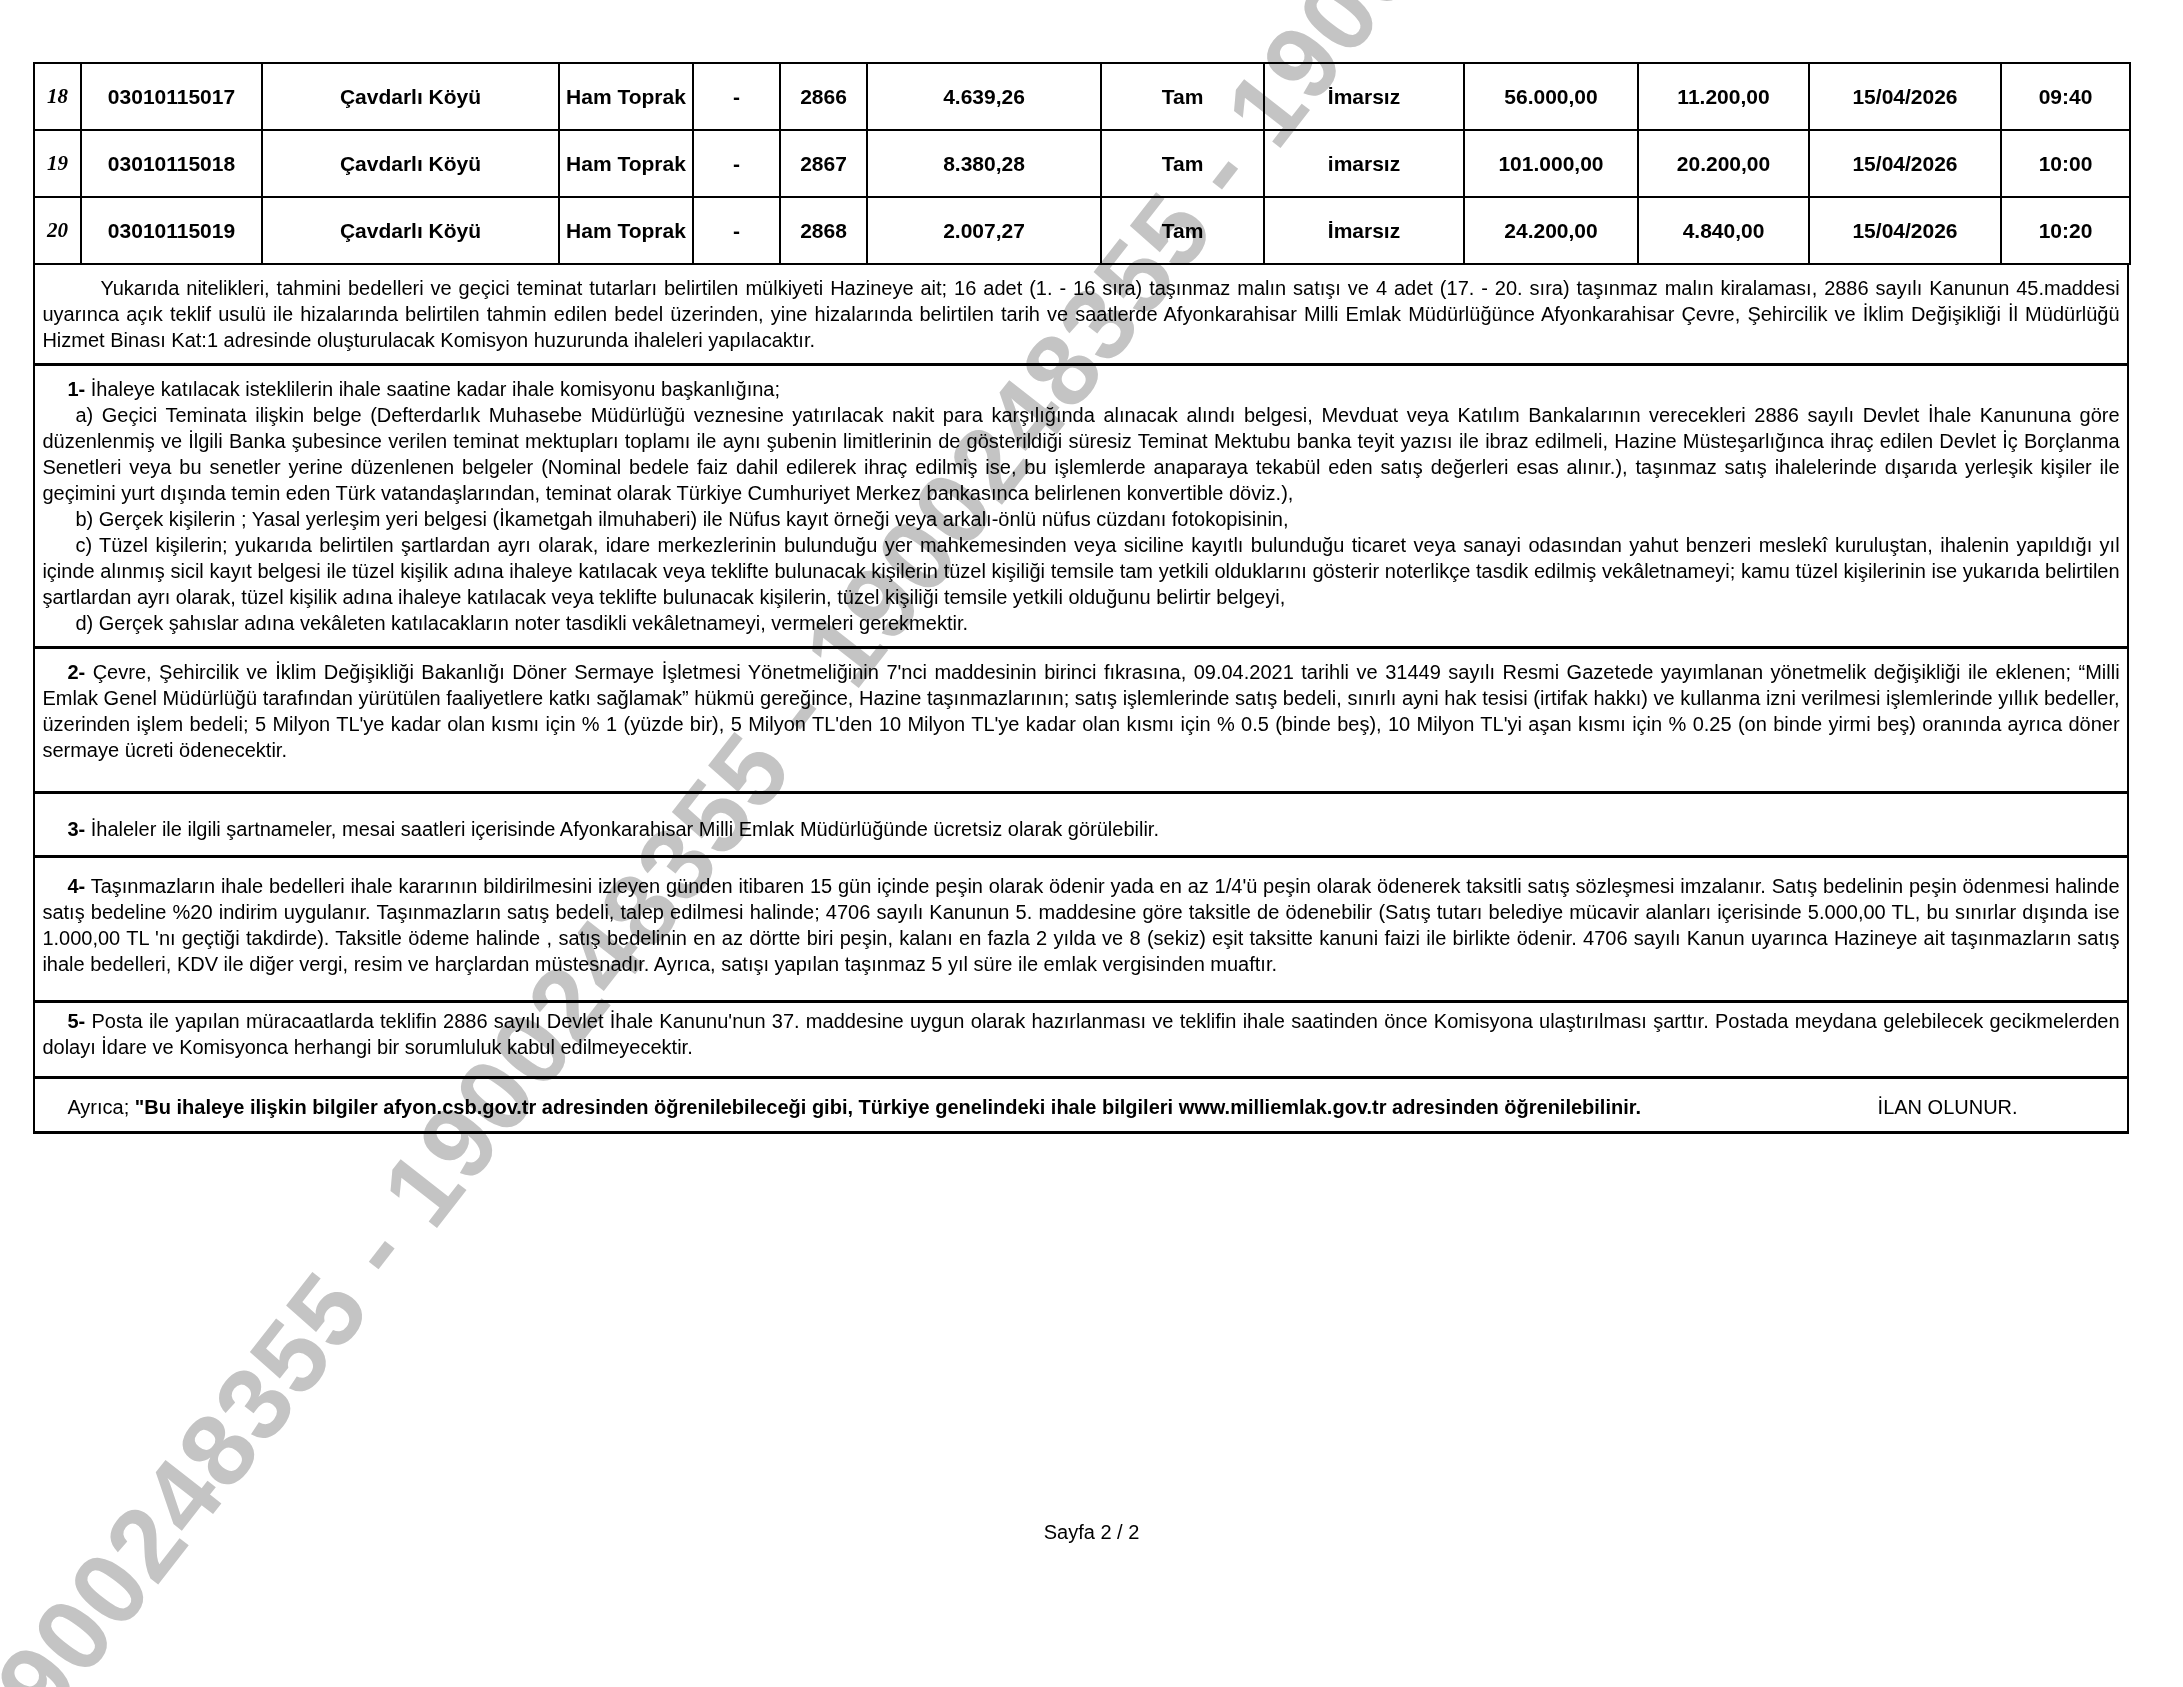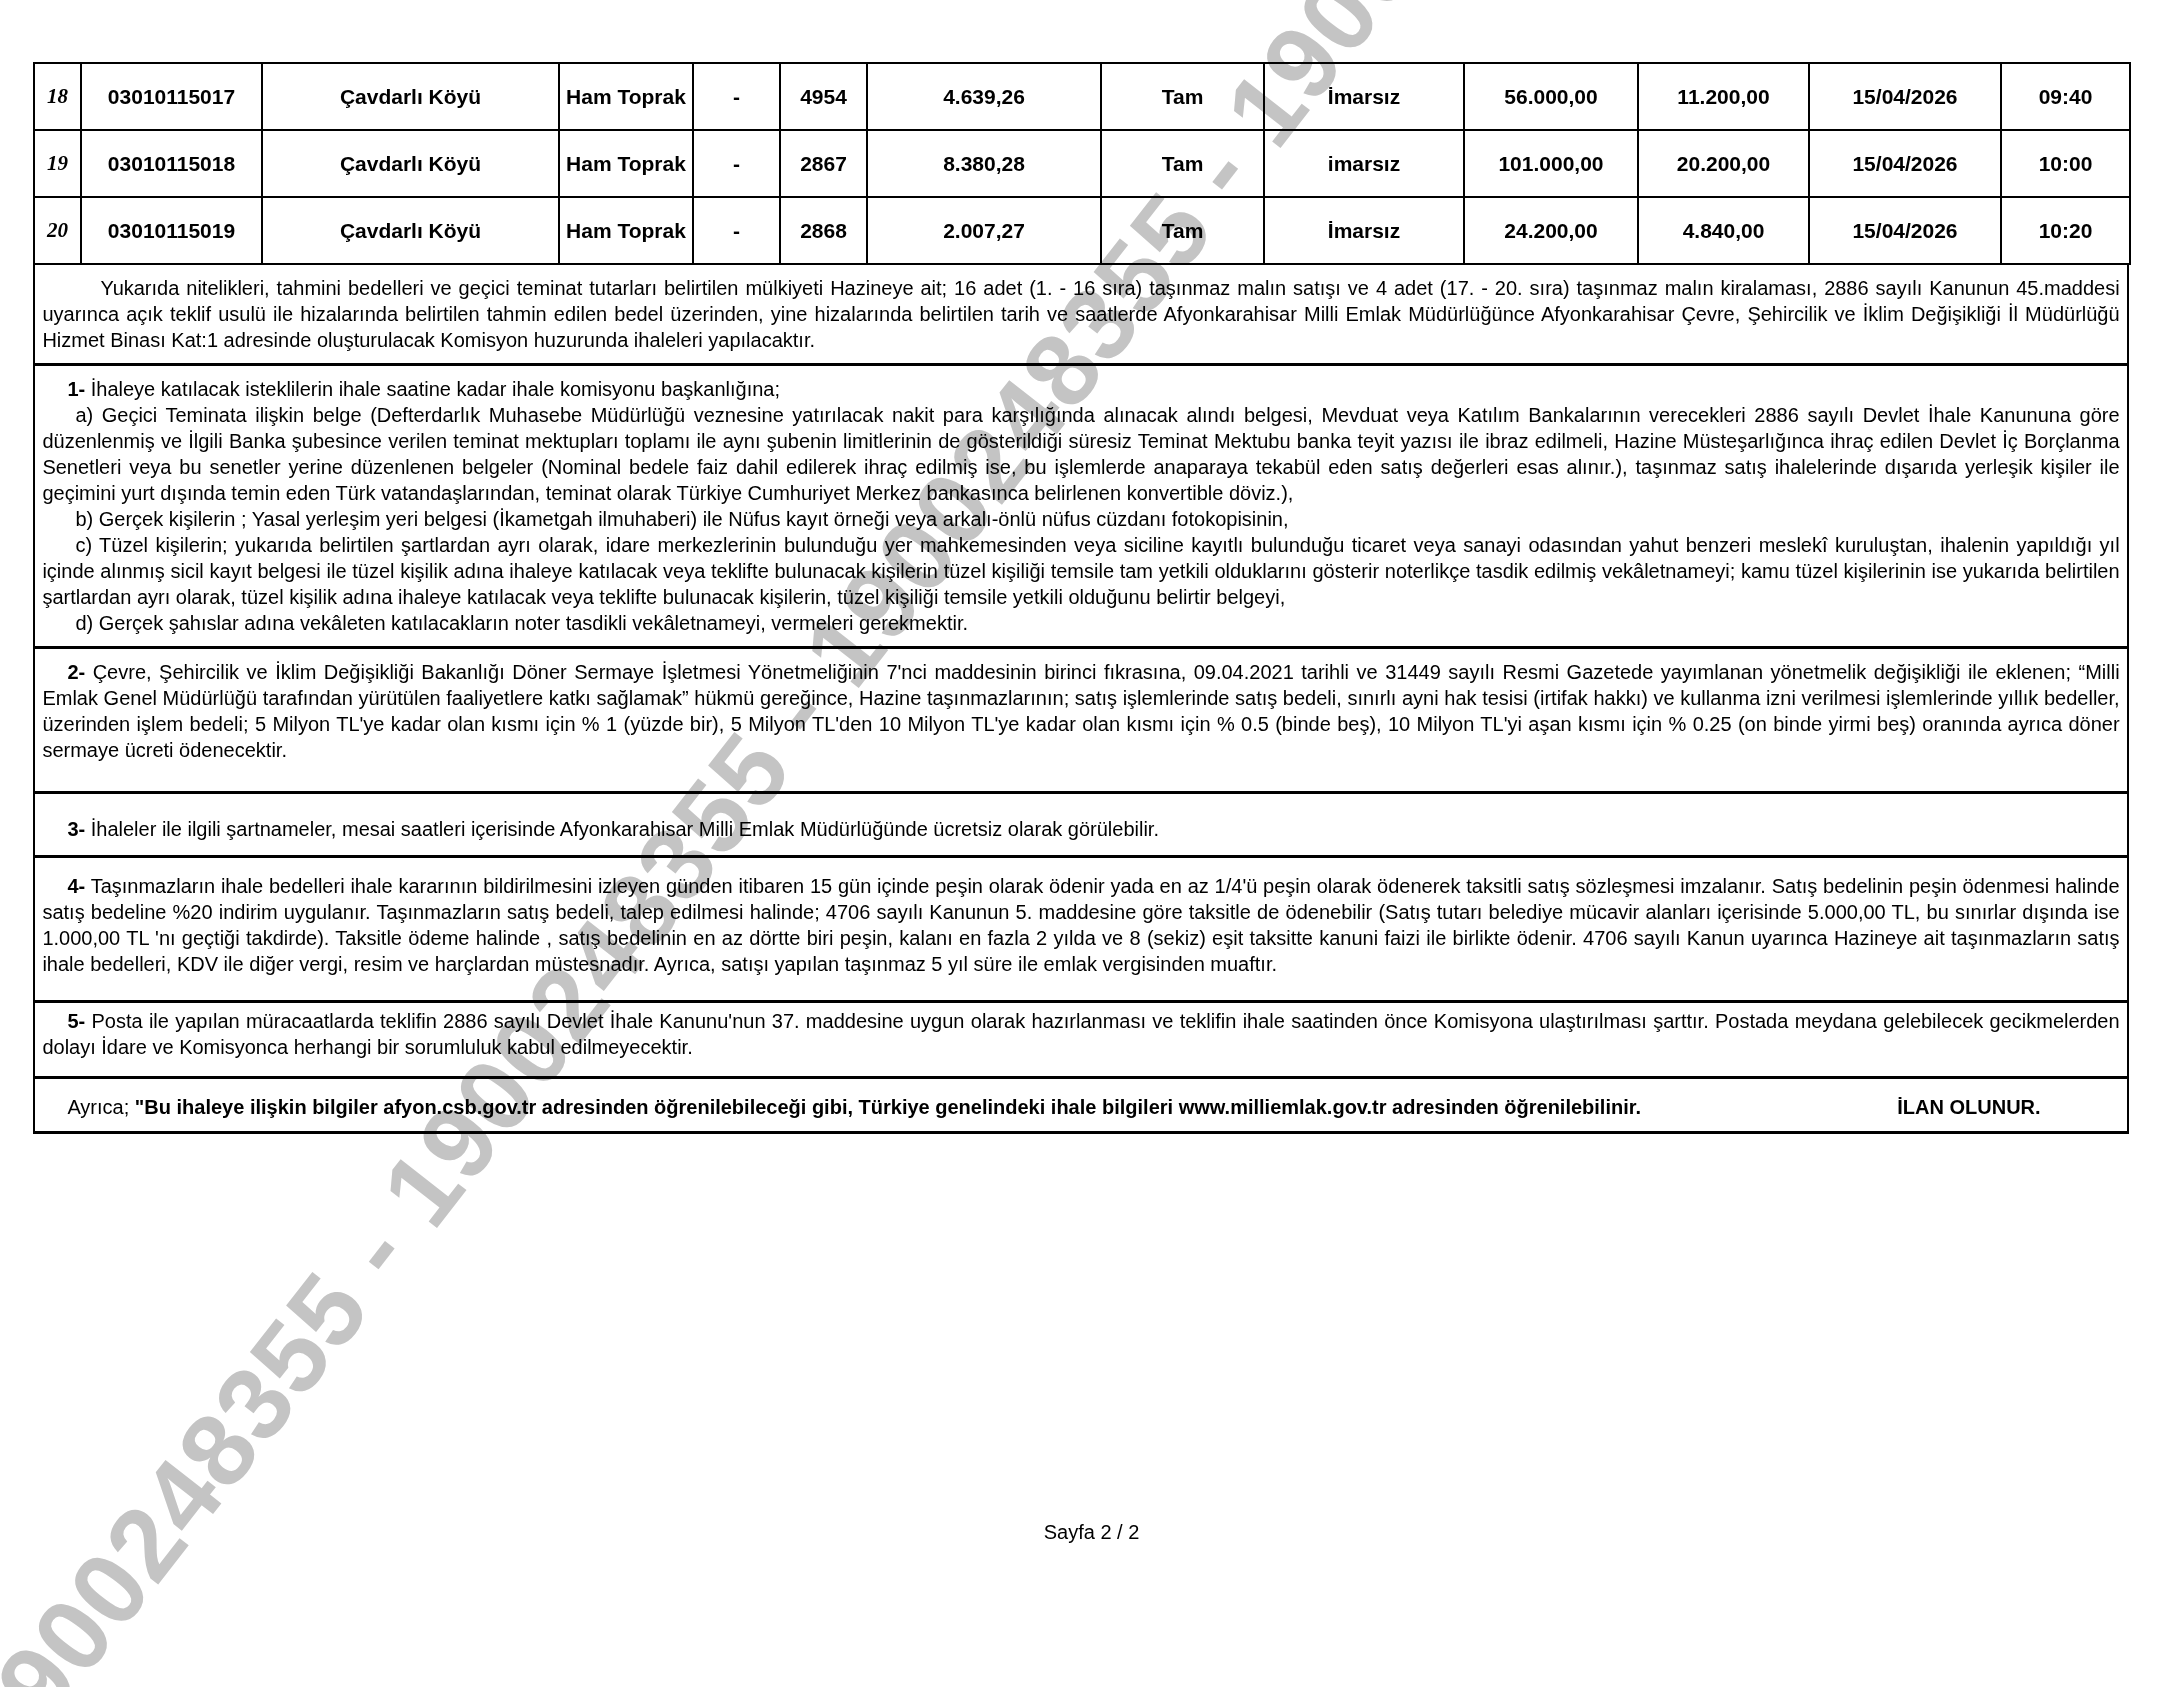--- a/index.html
+++ b/index.html
@@ -62,21 +62,21 @@
   .num-para { text-indent: 25px; }
   .sub { text-indent: 33px; }
   .sec-2 { padding-bottom: 28px; }
   .sec-3 { padding-top: 22px; padding-bottom: 13.7px; }
   .sec-4 { padding-top: 14.7px; padding-bottom: 23px; }
   .sec-5 { padding-top: 5.3px; padding-bottom: 16px; }
   .sec-6 { padding-top: 21px; padding-bottom: 17px; }
   .sec-ayrica { padding-top: 14.7px; padding-bottom: 11.6px; }
   .ayrica-row { display: flex; align-items: baseline; }
   .ayrica-left { text-indent: 25px; }
-  .ilan { font-weight: bold; margin-left: auto; margin-right: 79px; white-space: nowrap; }
+  .ilan { font-weight: normal; margin-left: auto; margin-right: 102px; white-space: nowrap; }
   b { font-weight: bold; }
   .footer {
     position: absolute;
     top: 1521px;
     left: 0;
     width: 100%;
     text-align: center;
     font-size: 20px;
     z-index: 1;
   }
@@ -106,21 +106,21 @@
           <col style="width:192px">
         <col style="width:129px">
       </colgroup>
       <tbody>
         <tr>
           <td class="serif-num">18</td>
           <td>03010115017</td>
           <td>Çavdarlı Köyü</td>
           <td>Ham Toprak</td>
           <td>-</td>
-          <td>4954</td>
+          <td>2866</td>
           <td>4.639,26</td>
           <td>Tam</td>
           <td>İmarsız</td>
           <td>56.000,00</td>
           <td>11.200,00</td>
           <td>15/04/2026</td>
           <td>09:40</td>
         </tr>
         <tr>
           <td class="serif-num">19</td>

